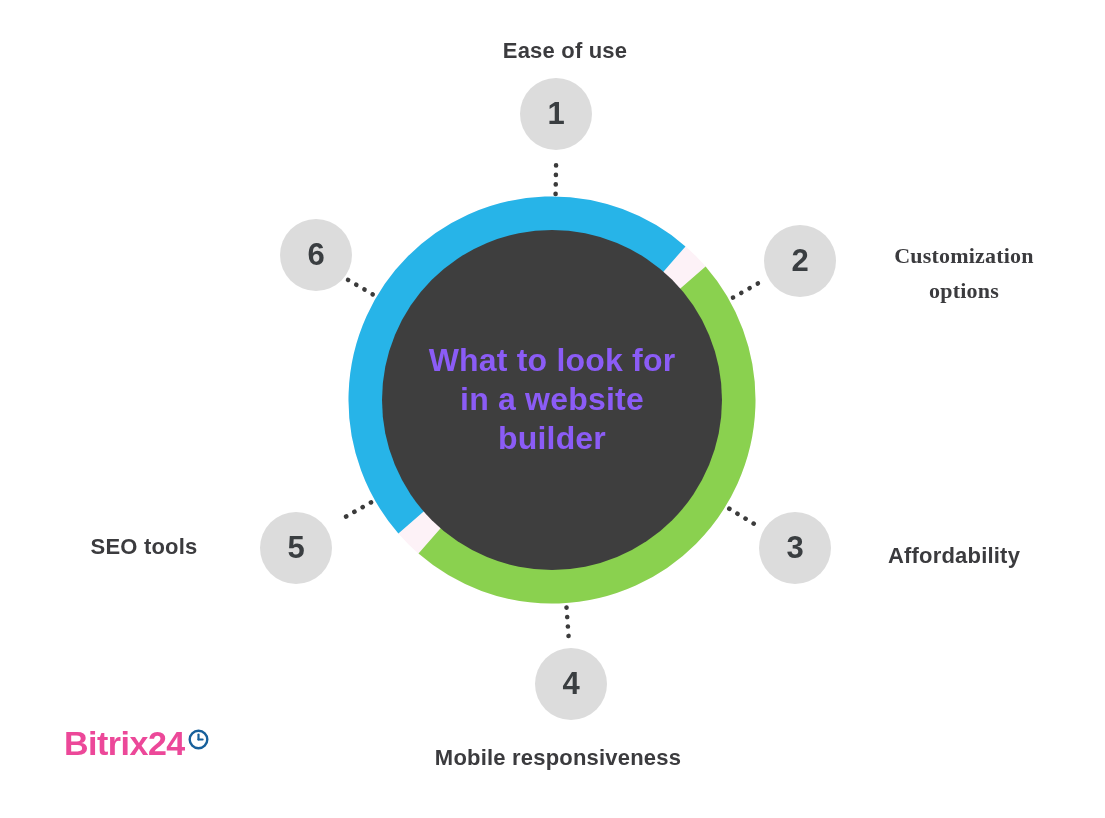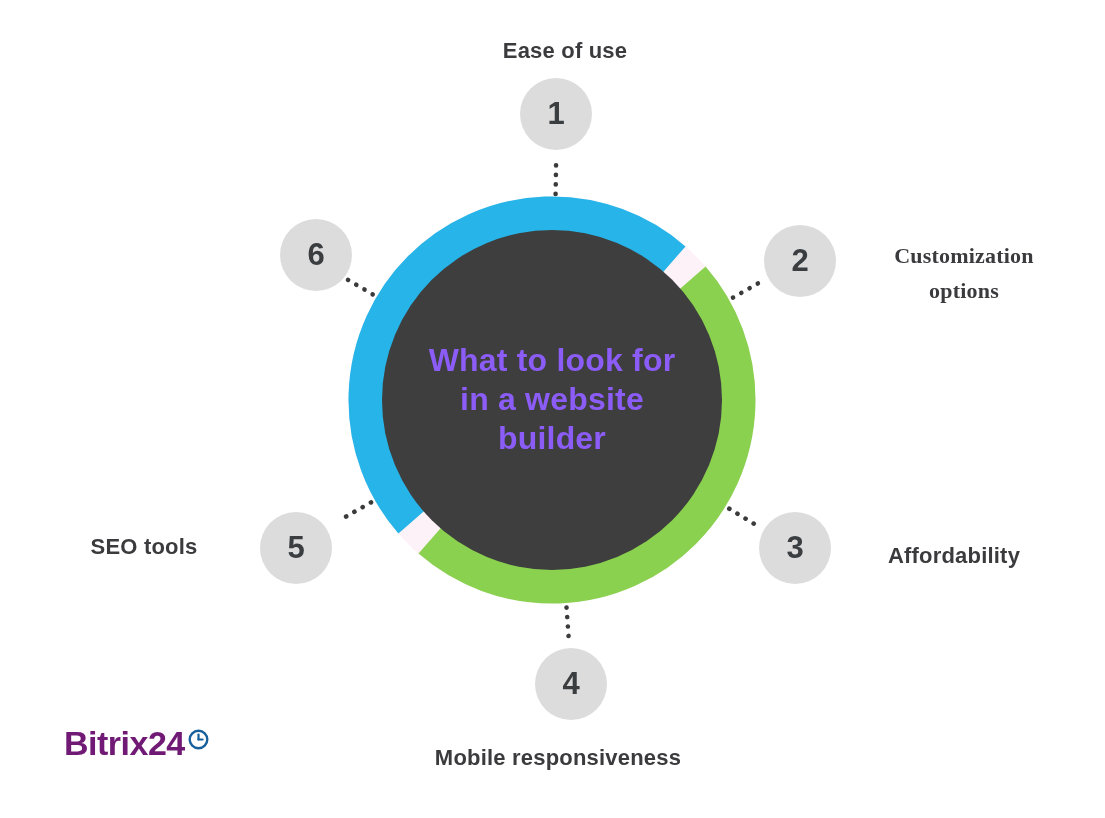--- a/index.html
+++ b/index.html
@@ -71,21 +71,21 @@
   .label-3 { left: 954px; top: 555px; }
   .label-4 { left: 558px; top: 757px; }
   .label-5 { left: 132px; top: 546px; margin-left: 12px; }
   .label-6 { left: 132px; top: 256px; }
   .logo {
     position: absolute;
     left: 64px;
     top: 724px;
     display: flex;
     align-items: flex-start;
-    color: #701a75;
+    color: #ec4899;
   }
   .logo-text {
     font-size: 34px;
     font-weight: 700;
     letter-spacing: -0.5px;
     line-height: 38px;
   }
   .logo-clock {
     margin-left: 3px;
     margin-top: 5px;

